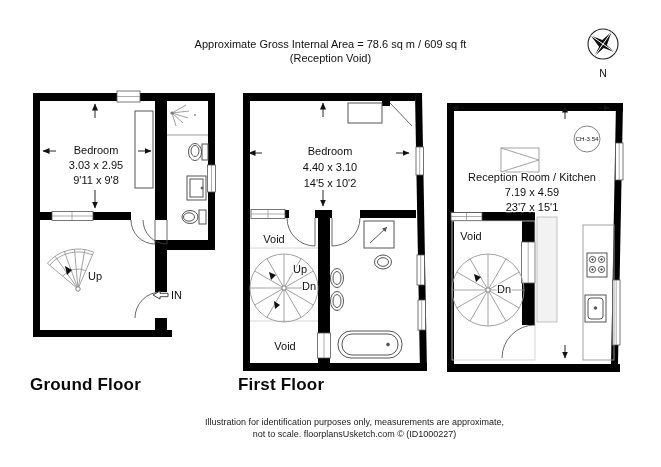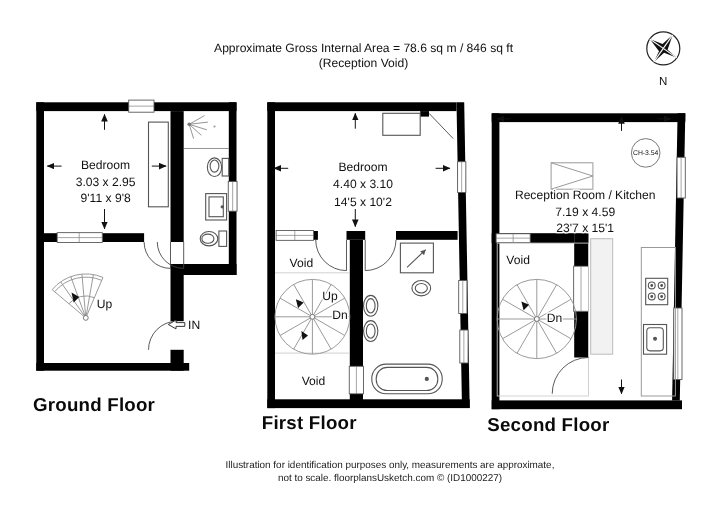--- a/index.html
+++ b/index.html
@@ -25,21 +25,21 @@
   .dim{stroke:#111;stroke-width:.9;fill:none;}
   .aro{fill:#fff;stroke:#333;stroke-width:.9;}
   .blk{fill:#111;stroke:none;}
 </style>
 </head>
 <body>
 
 <div class="page">
 
   <div class="hdr">
-    <div>Approximate Gross Internal Area = 78.6 sq m / 846 sq ft</div>
+    <div>Approximate Gross Internal Area = 78.6 sq m / 609 sq ft</div>
     <div>(Reception Void)</div>
   </div>
 
   <svg style="left:584px;top:27px" width="44" height="54" viewBox="0 0 44 54">
     <circle cx="19" cy="17" r="15" fill="#fff" stroke="#222" stroke-width="1.1"></circle>
     <polygon class="blk" points="31.3,25.6 19.7,20.9 10.4,29.3 15.1,19.7 6.7,8.4 18.3,13.1 27.6,4.7 22.9,18.3"></polygon>
     <g stroke="#fff" stroke-width="1">
       <line x1="19" y1="17" x2="31.3" y2="25.6"></line>
         <line x1="19" y1="17" x2="10.4" y2="29.3"></line>
       <line x1="19" y1="17" x2="6.7" y2="8.4"></line>
@@ -129,21 +129,21 @@
     </g>
     <g>
       <polygon class="aro" points="125,207 132,203 132,205.3 140,205.3 140,208.7 132,208.7 132,211"></polygon>
     </g>
     <text class="t11" x="68" y="66" text-anchor="middle">Bedroom</text>
     <text class="t11" x="68" y="81" text-anchor="middle">3.03 x 2.95</text>
     <text class="t11" x="68" y="96" text-anchor="middle">9'11 x 9'8</text>
     <text class="t11" x="67" y="192" text-anchor="middle">Up</text>
     <text class="t11" x="143" y="211">IN</text>
   </svg>
-  <div class="floor-label" style="left:30px;top:359px">Ground Floor</div>
+  <div class="floor-label" style="left:30px;top:375px">Ground Floor</div>
 
   <svg style="left:236px;top:88px" width="194" height="292" viewBox="0 0 194 292">
     <defs>
       <marker id="af" markerWidth="9" markerHeight="8" refX="6.5" refY="3" orient="auto" markerUnits="userSpaceOnUse">
         <path d="M0,0 L7,3 L0,6 Z" fill="#111"></path>
       </marker>
     </defs>
     <g class="wl">
       <rect x="7" y="5" width="172" height="8"></rect>
       <rect x="7" y="5" width="7" height="278"></rect>
@@ -307,20 +307,19 @@
       <line class="dim" x1="158" y1="13" x2="170" y2="13" marker-end="url(#as)"></line>
       <line class="dim" x1="125" y1="250" x2="125" y2="263" marker-end="url(#as)"></line>
     </g>
     <text class="tiny" x="147" y="46" text-anchor="middle">CH-3.54</text>
     <text class="t11" x="92" y="86" text-anchor="middle">Reception Room / Kitchen</text>
     <text class="t11" x="92" y="101" text-anchor="middle">7.19 x 4.59</text>
     <text class="t11" x="92" y="116" text-anchor="middle">23'7 x 15'1</text>
     <text class="t11" x="31" y="145" text-anchor="middle">Void</text>
     <text class="t11" x="64" y="198" text-anchor="middle">Dn</text>
   </svg>
-  <div class="floor-label" style="left:443px;top:377px">Second Floor</div>
 
   <div class="ftr">
     <div>Illustration for identification purposes only, measurements are approximate,</div>
     <div>not to scale. floorplansUsketch.com © (ID1000227)</div>
   </div>
 
 </div>
 
 </body></html>

